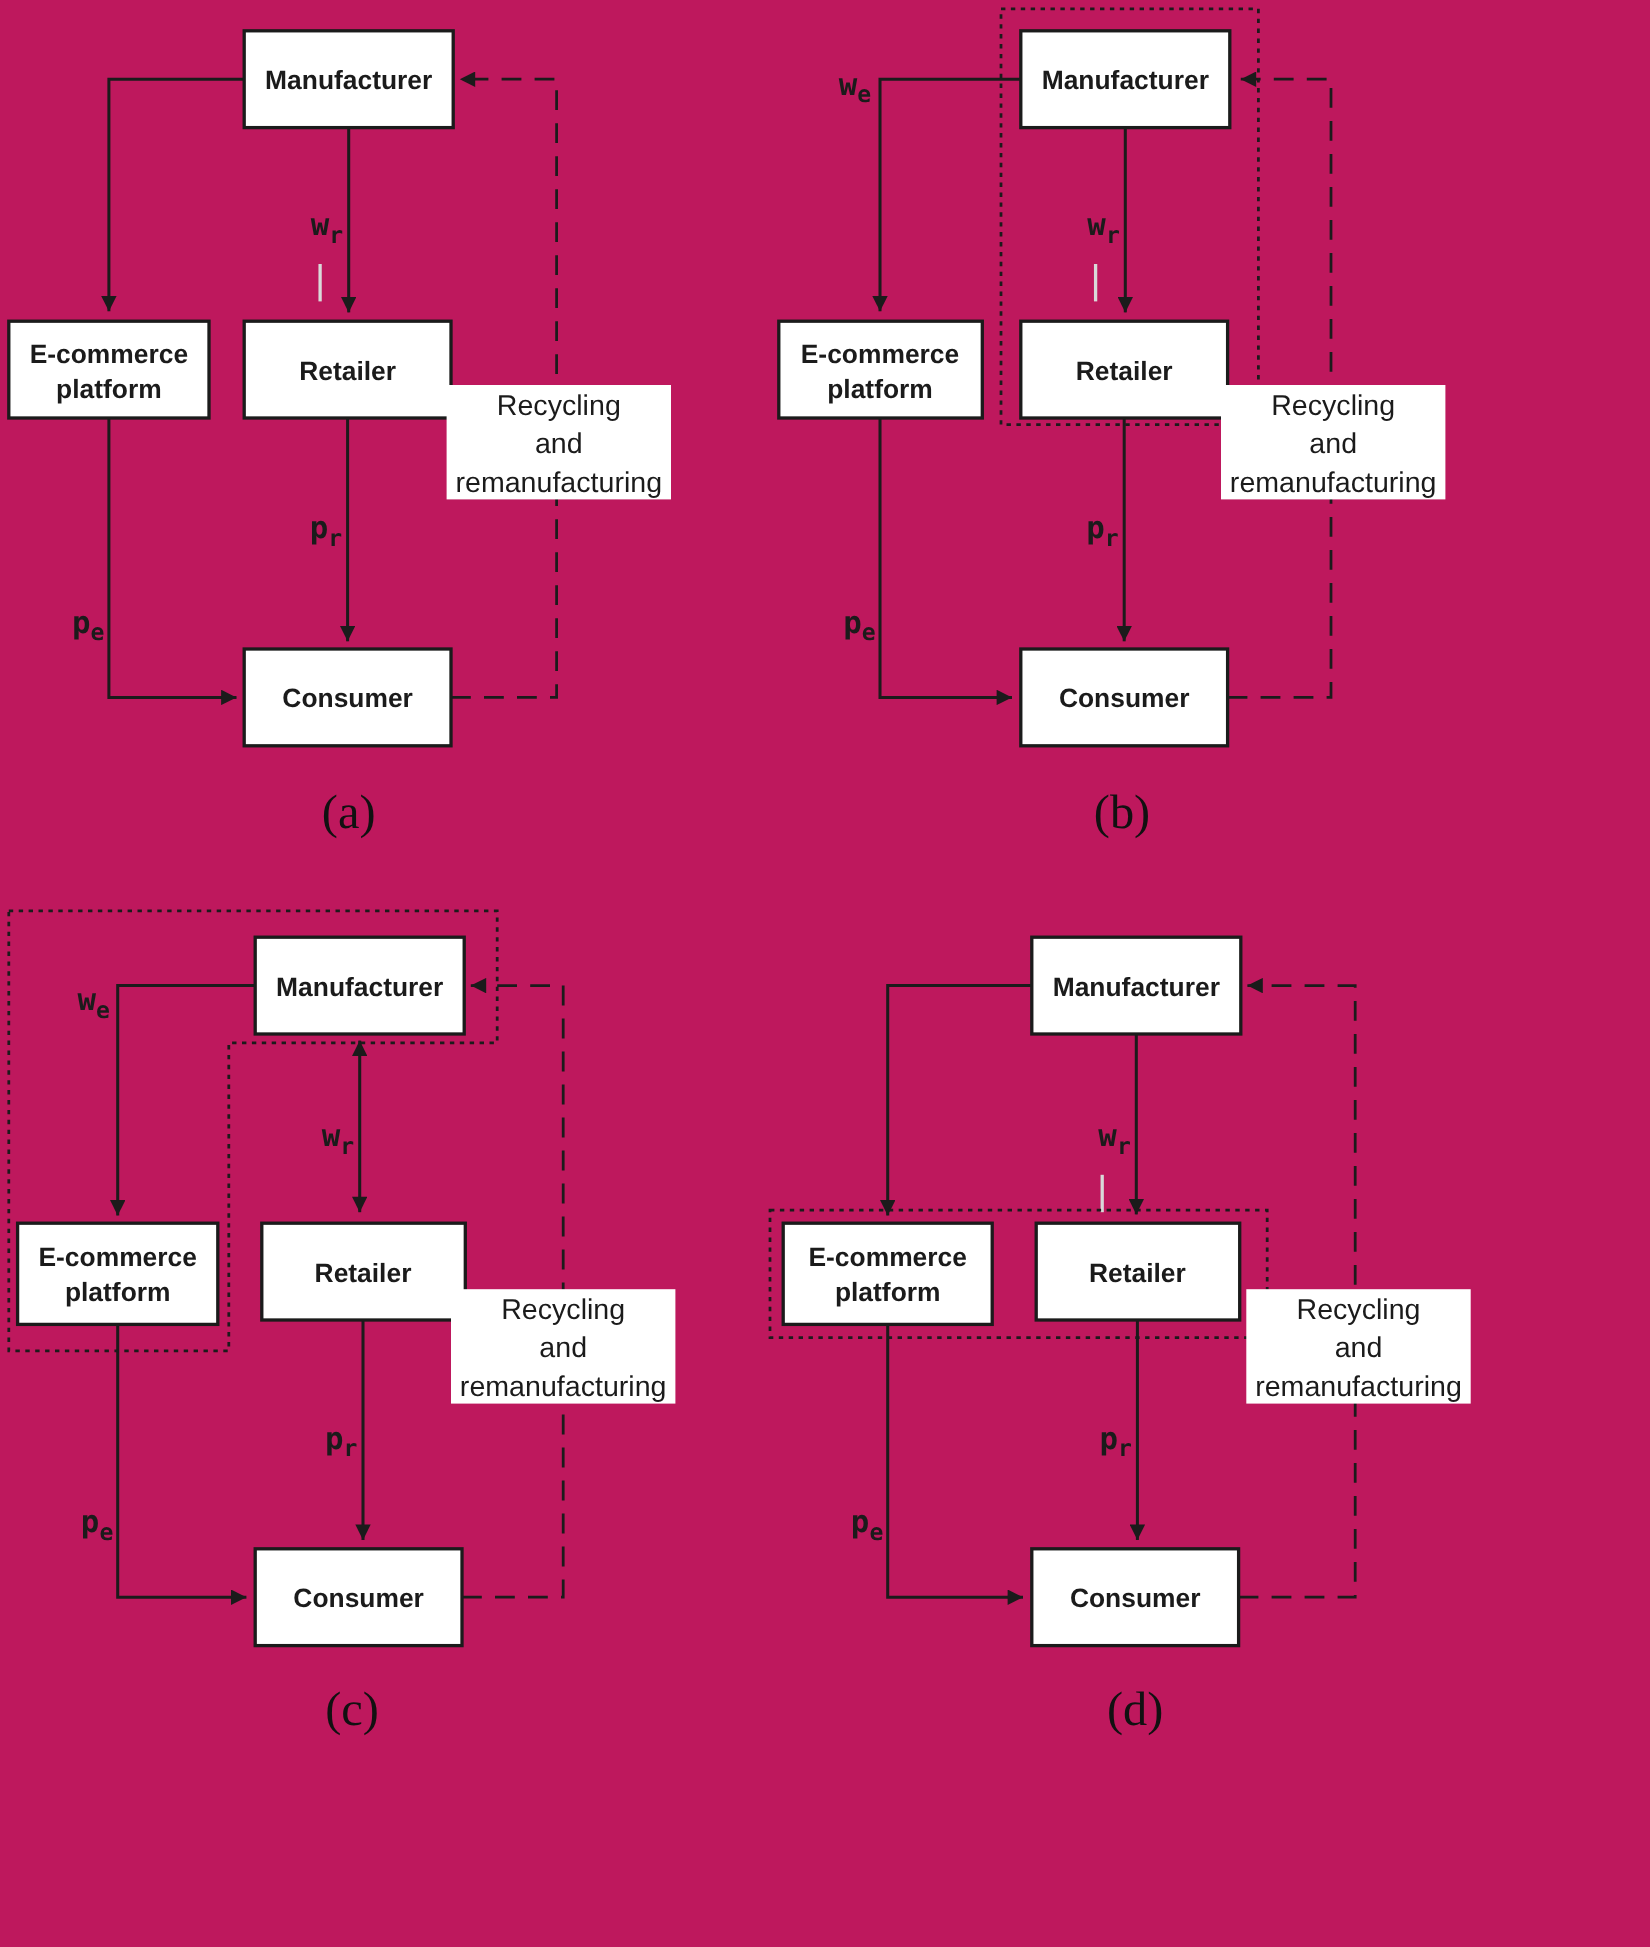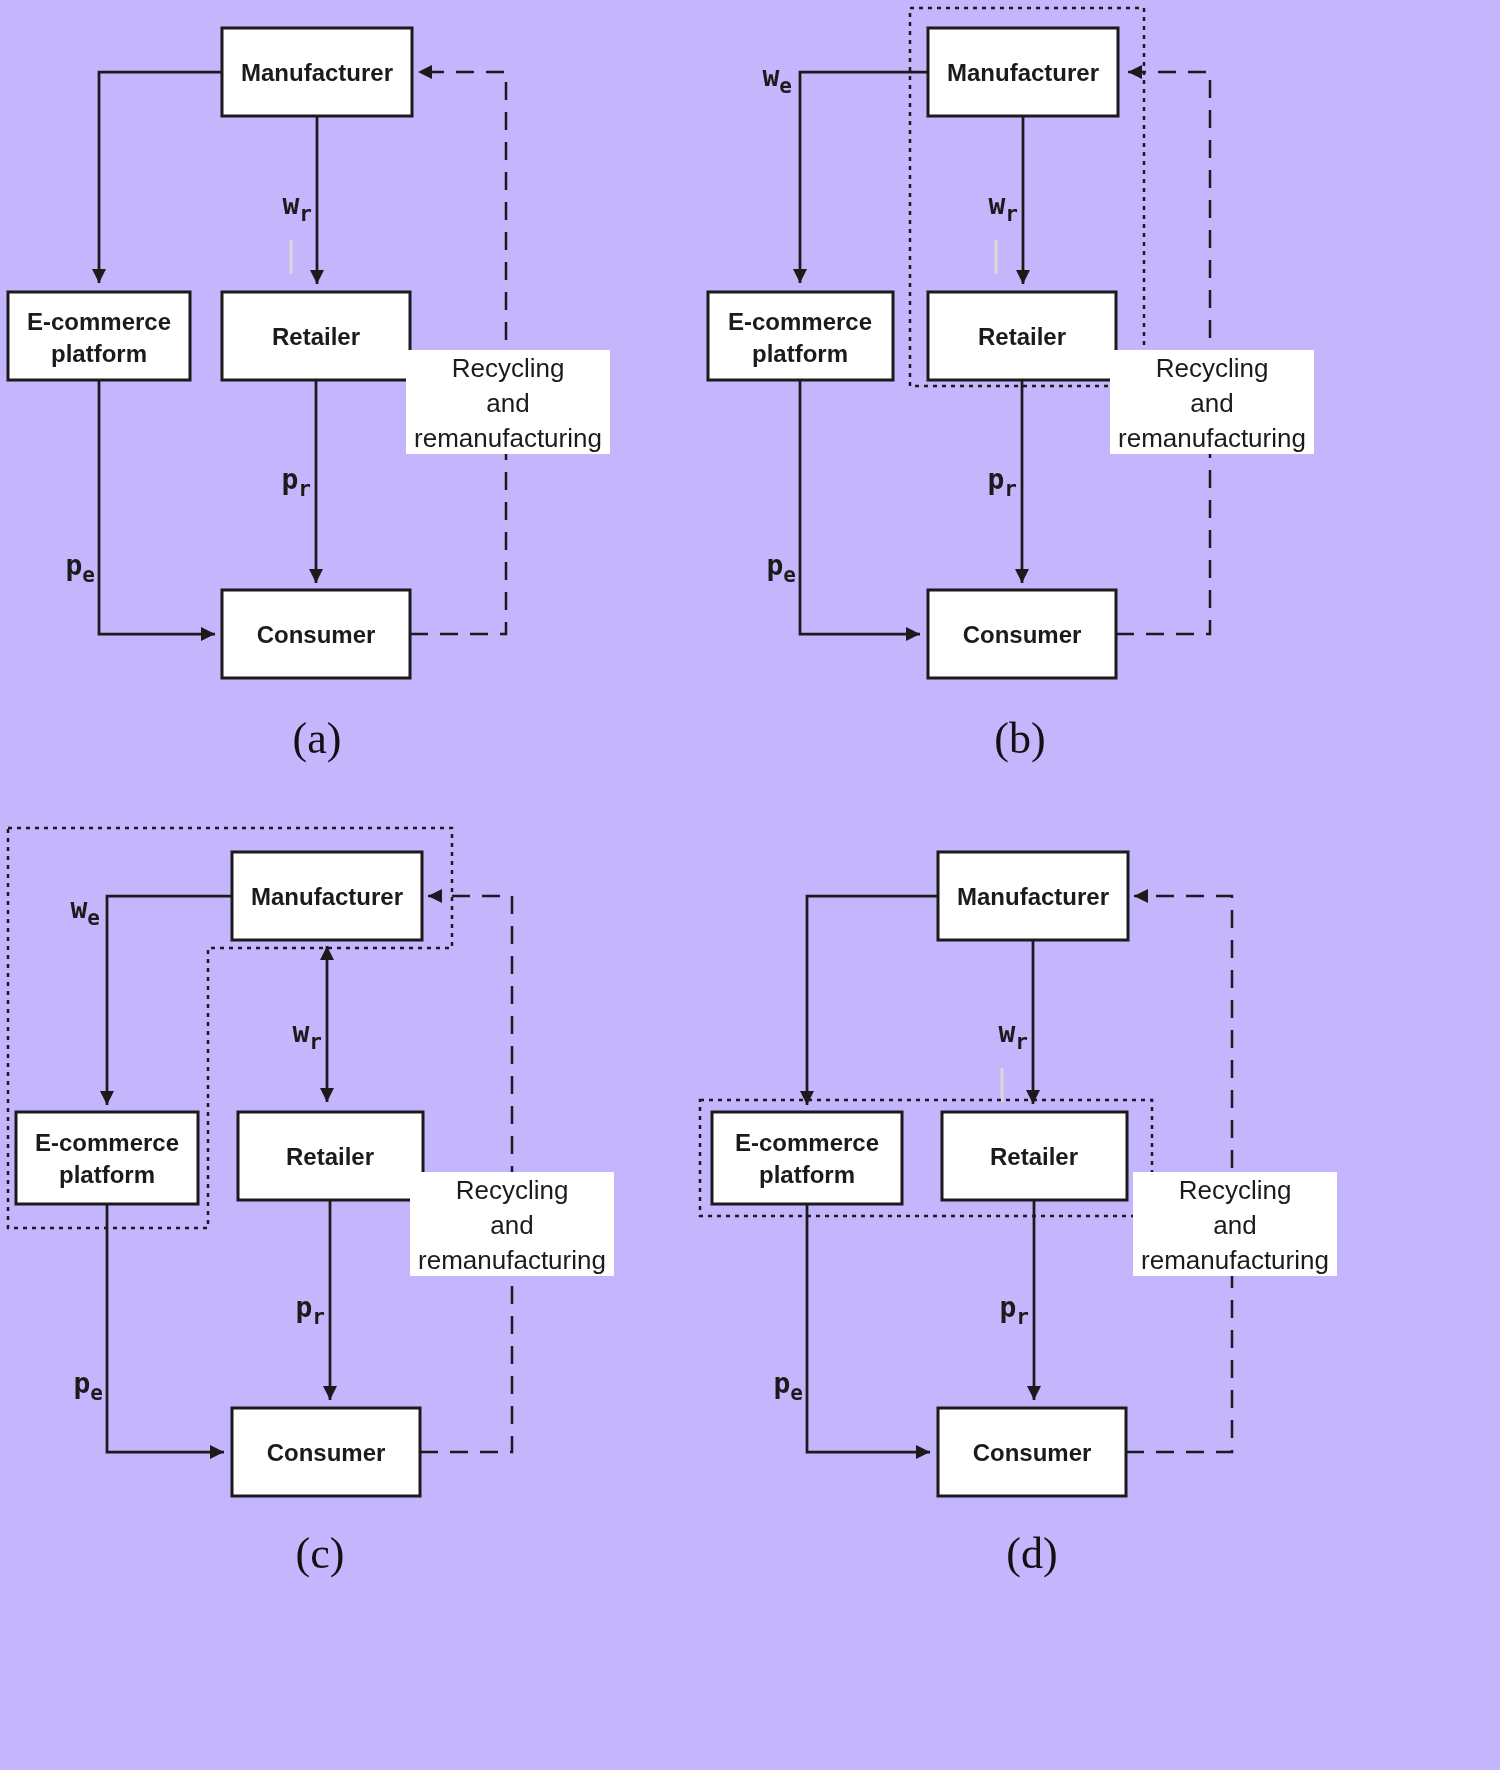--- a/index.html
+++ b/index.html
@@ -1,16 +1,16 @@
 <!DOCTYPE html>
 <html><head>
 <meta charset="utf-8">
 <style>
   html,body{margin:0;padding:0;background:#ffffff;}
-  .figure-wrap{position:relative;width:1500px;height:1770px;background:#c4b5fd;margin:0 auto;}
+  .figure-wrap{position:relative;width:1500px;height:1770px;background:#be185d;margin:0 auto;}
   svg{display:block;}
   .box{fill:#ffffff;stroke:#1b1b1b;stroke-width:3px;}
   .edge{fill:none;stroke:#1b1b1b;stroke-width:2.75px;}
   .dashed{fill:none;stroke:#1b1b1b;stroke-width:2.5px;stroke-dasharray:18 12;}
   .dotted{fill:none;stroke:#1b1b1b;stroke-width:2.5px;stroke-dasharray:4 5;}
   .node-label{font:bold 24px "Liberation Sans",sans-serif;fill:#1b1b1b;text-anchor:middle;}
   .edge-label{font:bold 28px "DejaVu Sans Mono",monospace;fill:#1b1b1b;}
   .edge-label .sub{font-size:21px;}
   .recycle{font:26px "Liberation Sans",sans-serif;fill:#1b1b1b;text-anchor:middle;}
   .caption{font:44px "Liberation Serif",serif;fill:#111111;text-anchor:middle;}

